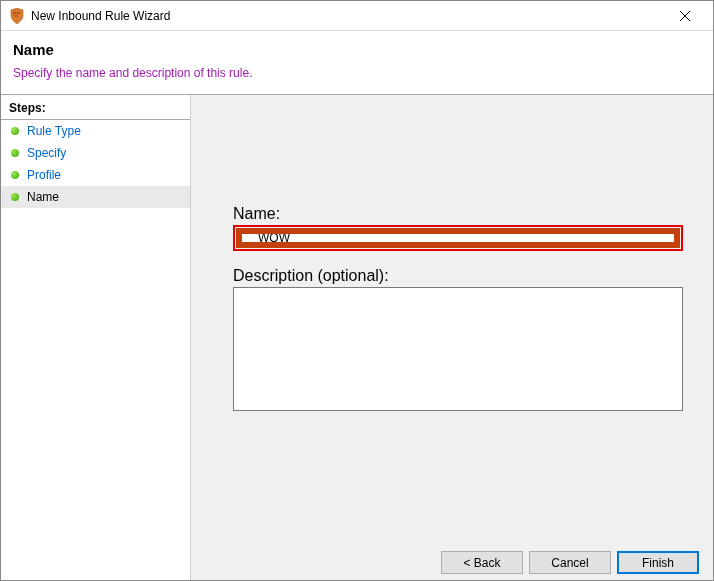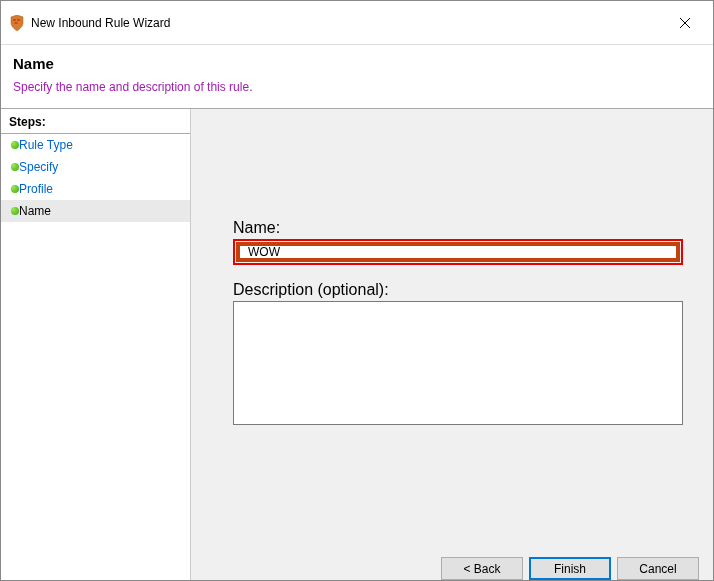--- a/index.html
+++ b/index.html
@@ -13,21 +13,21 @@
     }
     .window {
       width: 714px;
       height: 581px;
       border: 1px solid #888;
       background: #fff;
       display: flex;
       flex-direction: column;
     }
     .titlebar {
-      height: 44px;
+      height: 30px;
       display: flex;
       align-items: center;
       padding: 4px 8px;
       background: #fff;
       border-bottom: 1px solid #ddd;
     }
     .titlebar-icon {
       width: 16px;
       height: 16px;
       margin-right: 6px;
@@ -80,20 +80,21 @@
       font-size: 12px;
       padding: 2px 8px 4px 8px;
       border-bottom: 1px solid #aaa;
       margin-bottom: 0;
     }
     .step-item {
       display: flex;
       align-items: center;
       padding: 4px 10px;
       cursor: pointer;
+      gap: 8px;
     }
     .step-item.current {
       background: #e9e9e9;
     }
     .step-bullet {
       width: 8px;
       height: 8px;
       border-radius: 50%;
       background: radial-gradient(circle at 30% 30%, #9be84e, #3fa80e);
       flex-shrink: 0;
@@ -123,39 +124,39 @@
       margin-bottom: 2px;
     }
     .name-input-wrap {
       border: 2px solid #e60000;
       padding: 1px;
       margin-bottom: 16px;
     }
     .name-input {
       width: 100%;
       height: 20px;
-      border: 4px solid #c2410c;
-      padding: 1px 8px;
+      border: 6px solid #c2410c;
+      padding: 1px 16px;
       font-family: inherit;
       font-size: 12px;
       background: #fff;
     }
     .desc-textarea {
       width: 100%;
       height: 124px;
       border: 1px solid #7a7a7a;
       padding: 2px 4px;
       font-family: inherit;
       font-size: 12px;
       background: #fff;
       resize: none;
     }
     .button-row {
       position: absolute;
-      bottom: 0;
+      bottom: 6px;
       right: 14px;
       display: flex;
       gap: 6px;
     }
     .btn {
       width: 82px;
       height: 23px;
       border: 1px solid #adadad;
       background: #e1e1e1;
       font-family: inherit;
@@ -221,18 +222,18 @@
         <div class="field-label">Name:</div>
         <div class="name-input-wrap">
           <input class="name-input" type="text" value="WOW" style="">
         </div>
         <div class="field-label">Description (optional):</div>
         <textarea class="desc-textarea" style=""></textarea>
       </div>
 
       <div class="button-row">
         <button class="btn">&lt; Back</button>
+        <button class="btn">Cancel</button>
         <button class="btn primary">Finish</button>
-        <button class="btn">Cancel</button>
       </div>
     </div>
   </div>
 </div>
 
 </body></html>

